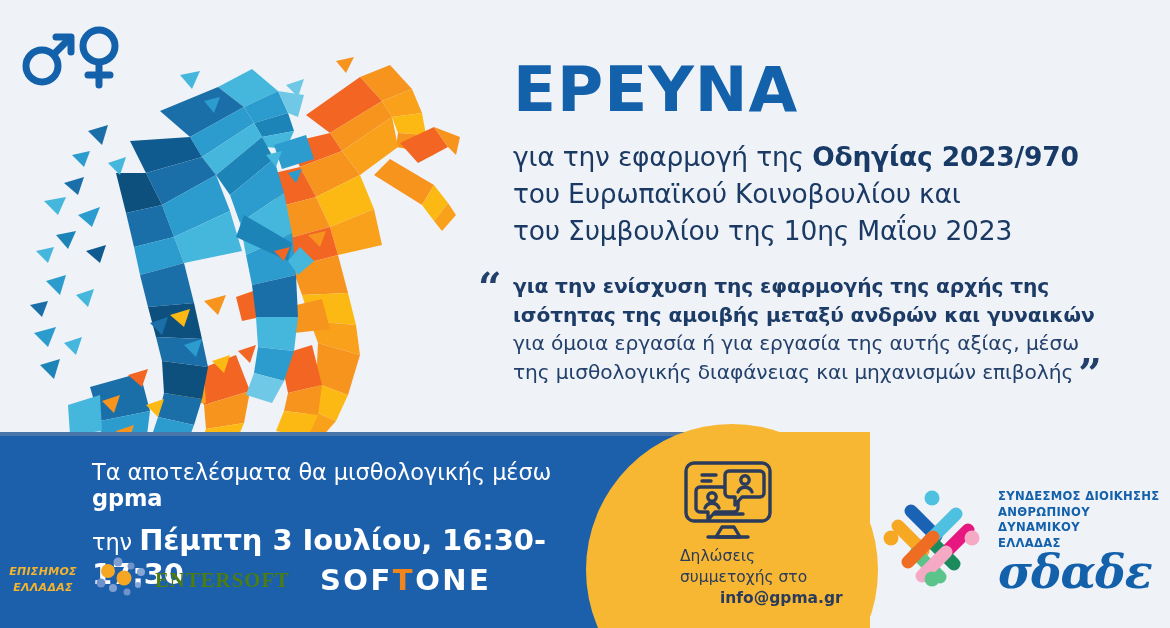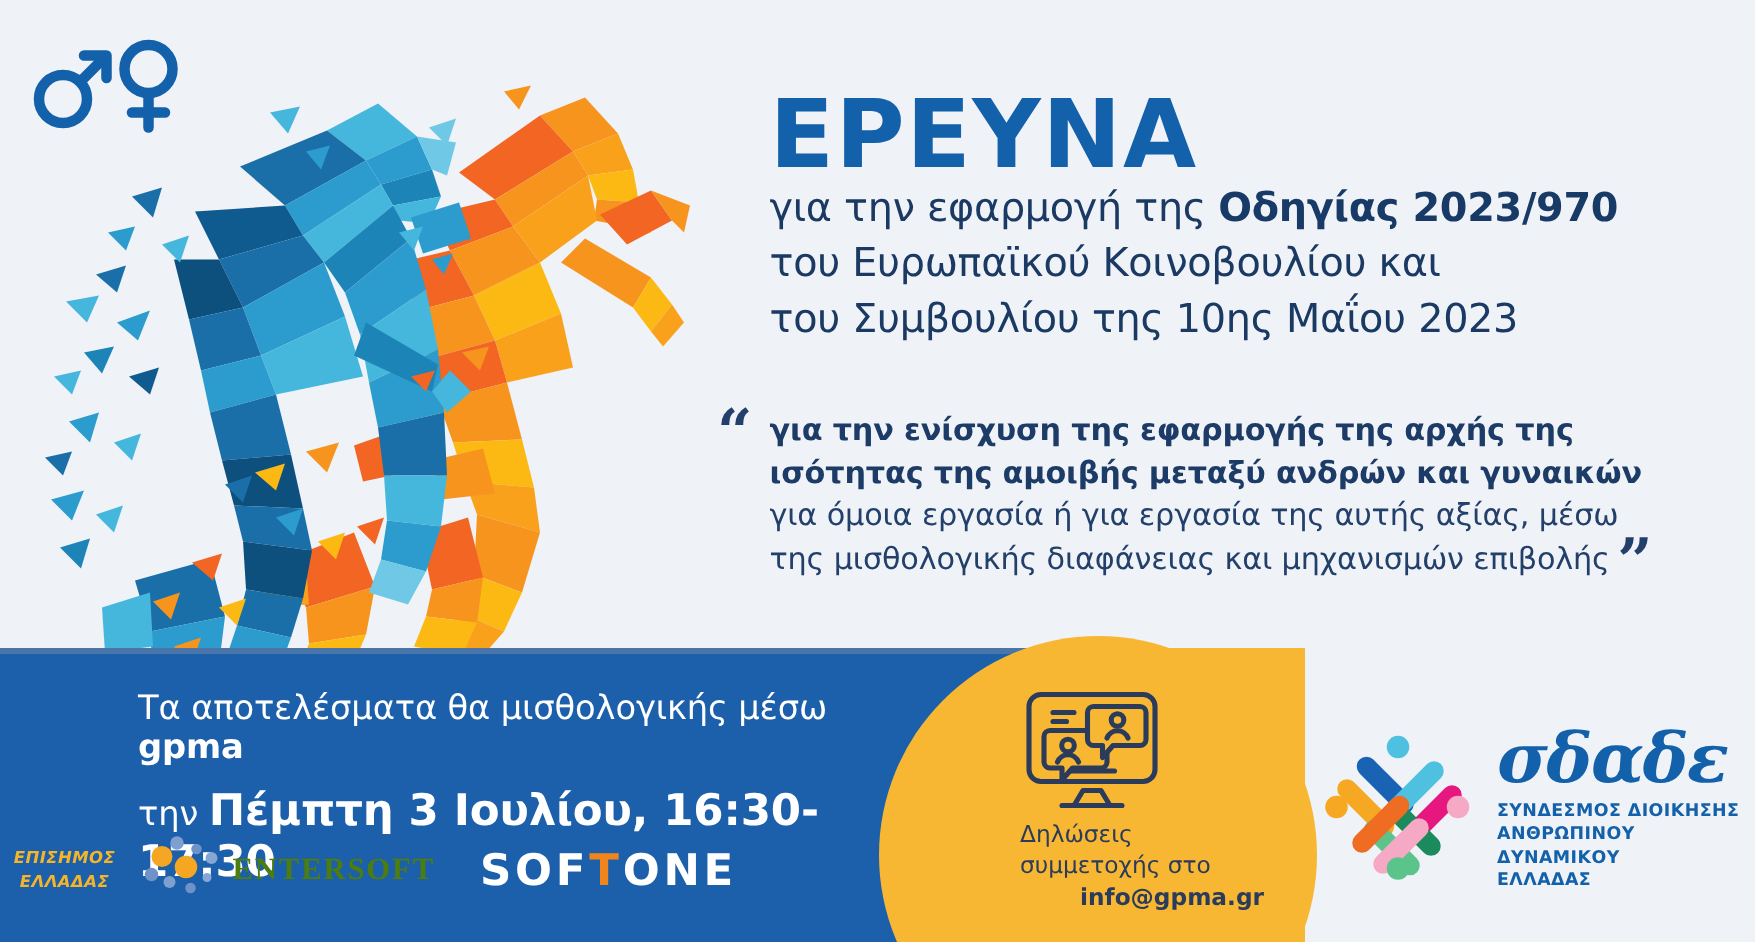--- a/index.html
+++ b/index.html
@@ -25,20 +25,21 @@
   #title {
     font-family:"DejaVu Sans", sans-serif;
     font-weight:bold;
     font-size:63px;
     letter-spacing:1px;
     color:#1360ab;
     line-height:1.0;
   }
 
   #subtitle {
+    margin-top:18px;
     font-family:"DejaVu Sans", sans-serif;
     font-size:26.5px;
     line-height:1.39;
     color:#1b3a63;
     letter-spacing:-0.2px;
   }
   #subtitle b { font-weight:bold; color:#183a66; }
 
   
   #quote-block {
@@ -364,22 +365,22 @@
         </g>
         <g>
           <circle cx="54" cy="14" r="7.5" fill="#4ec1e0"></circle>
           <circle cx="94" cy="54" r="7.5" fill="#f6a9c4"></circle>
           <circle cx="54" cy="95" r="7.5" fill="#5bc48b"></circle>
           <circle cx="13" cy="54" r="7.5" fill="#f7a823"></circle>
         </g>
       </svg>
     </div>
     <div id="sdade-txt">
-      <div id="sdade-word">σδαδε</div>
       <div id="sdade-sub">
         <div>ΣΥΝΔΕΣΜΟΣ ΔΙΟΙΚΗΣΗΣ</div>
         <div>ΑΝΘΡΩΠΙΝΟΥ ΔΥΝΑΜΙΚΟΥ</div>
         <div>ΕΛΛΑΔΑΣ</div>
       </div>
+      <div id="sdade-word">σδαδε</div>
     </div>
   </div>
 
 </div>
 
 </body></html>

